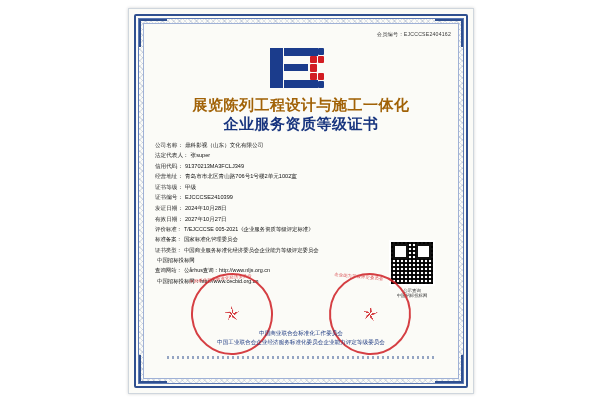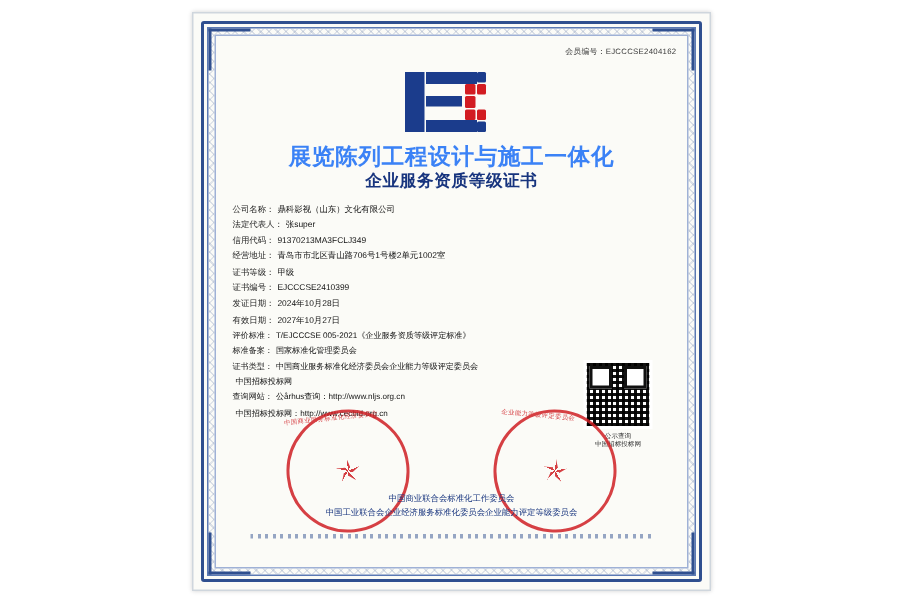--- a/index.html
+++ b/index.html
@@ -95,27 +95,27 @@
     display:grid;grid-template-columns:repeat(3,1fr);grid-template-rows:repeat(5,1fr);gap:1px;
   }
   .logo .dots i{display:block;background:#d21c22;border-radius:1px;}
   .logo .dots i.b{background:#1b3c8c;}
   .logo .dots i.o{background:transparent;}
 
   .title1{
     text-align:center;
     font-size:15px;
     font-weight:bold;
-    color:#3b82f6;
+    color:#a16207;
     letter-spacing:.5px;
     line-height:1.25;
   }
   .title2{
     text-align:center;
-    font-size:11px;
+    font-size:15px;
     font-weight:bold;
     color:#17347e;
     letter-spacing:.5px;
     line-height:1.25;
     margin-bottom:7px;
   }
   .fields{
     margin-top:2px;
     padding-left:4px;
   }

